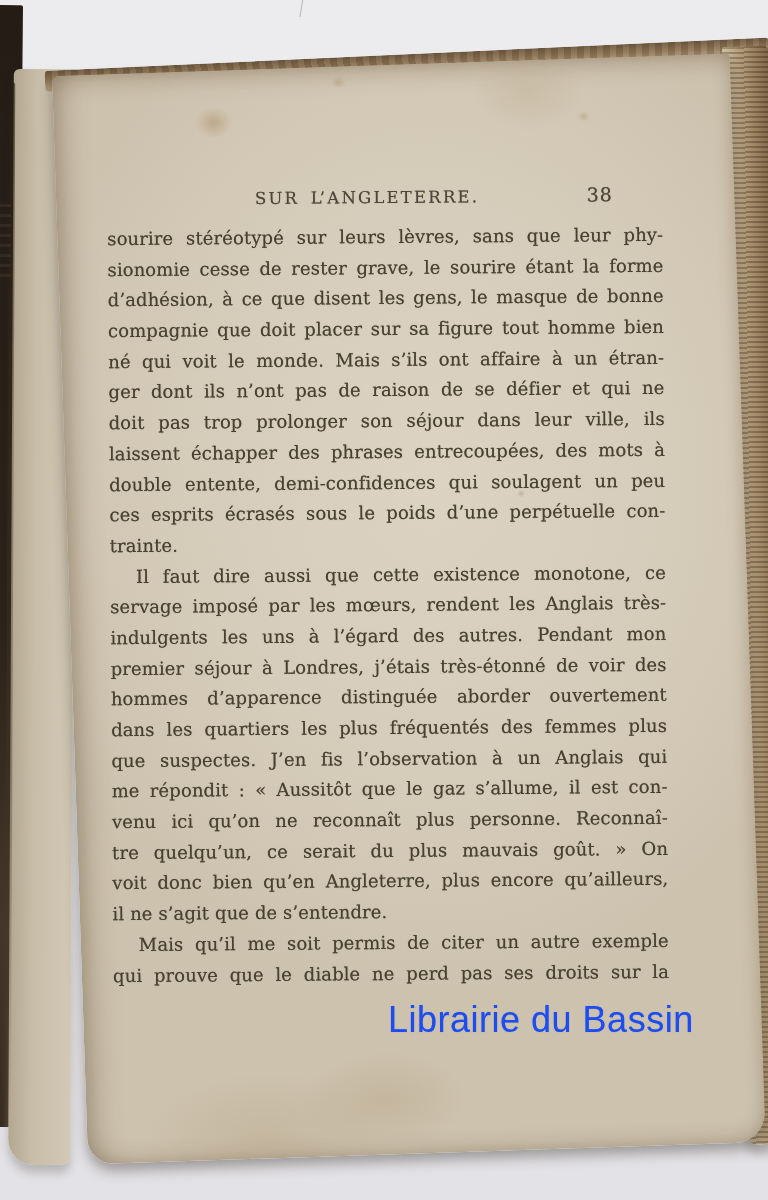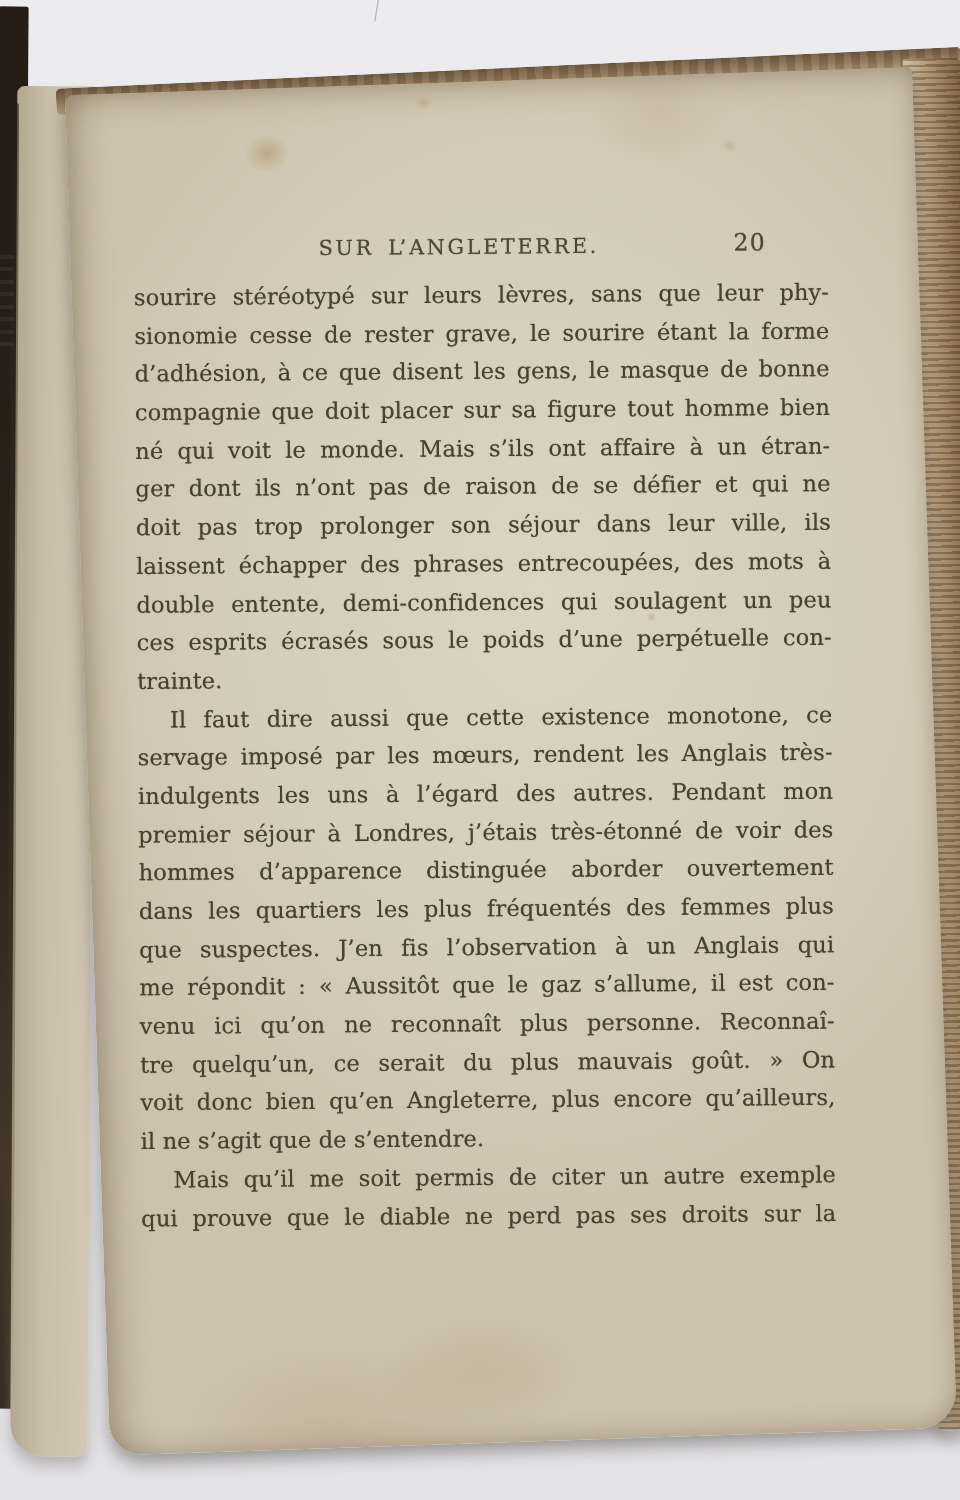--- a/index.html
+++ b/index.html
@@ -136,21 +136,21 @@
   <div class="gutter-page"></div>
   <div class="gutter-crease"></div>
   <div class="showthrough"></div>
   <div class="top-deckle"></div>
   <div class="fore-edge"></div>
   <div class="page"></div>
 
   <div class="text-block">
     <div class="pg-header">
       <span class="pg-title">SUR L’ANGLETERRE.</span>
-      <span class="pg-num">20</span>
+      <span class="pg-num">38</span>
     </div>
     <div class="lines">
       <div class="l">sourire stéréotypé sur leurs lèvres, sans que leur phy-</div>
       <div class="l">sionomie cesse de rester grave, le sourire étant la forme</div>
       <div class="l">d’adhésion, à ce que disent les gens, le masque de bonne</div>
       <div class="l">compagnie que doit placer sur sa figure tout homme bien</div>
       <div class="l">né qui voit le monde. Mais s’ils ont affaire à un étran-</div>
       <div class="l">ger dont ils n’ont pas de raison de se défier et qui ne</div>
       <div class="l">doit pas trop prolonger son séjour dans leur ville, ils</div>
       <div class="l">laissent échapper des phrases entrecoupées, des mots à</div>
@@ -169,13 +169,14 @@
       <div class="l">venu ici qu’on ne reconnaît plus personne. Reconnaî-</div>
       <div class="l">tre quelqu’un, ce serait du plus mauvais goût. » On</div>
       <div class="l">voit donc bien qu’en Angleterre, plus encore qu’ailleurs,</div>
       <div class="l endp">il ne s’agit que de s’entendre.</div>
 
       <div class="l ind">Mais qu’il me soit permis de citer un autre exemple</div>
       <div class="l">qui prouve que le diable ne perd pas ses droits sur la</div>
     </div>
   </div>
 
+  <div class="watermark" style="color: rgb(29, 76, 240);">Librairie du Bassin</div>
 </div>
 
 </body></html>

